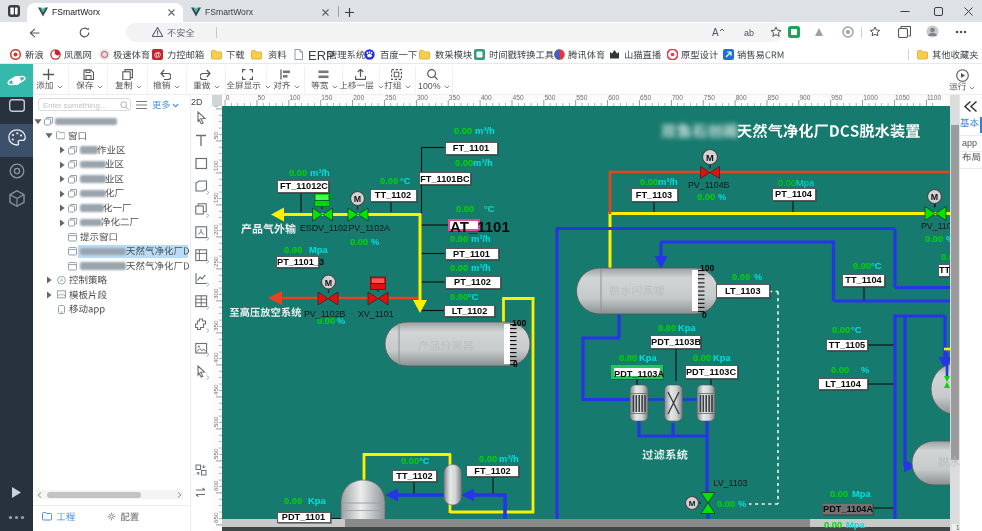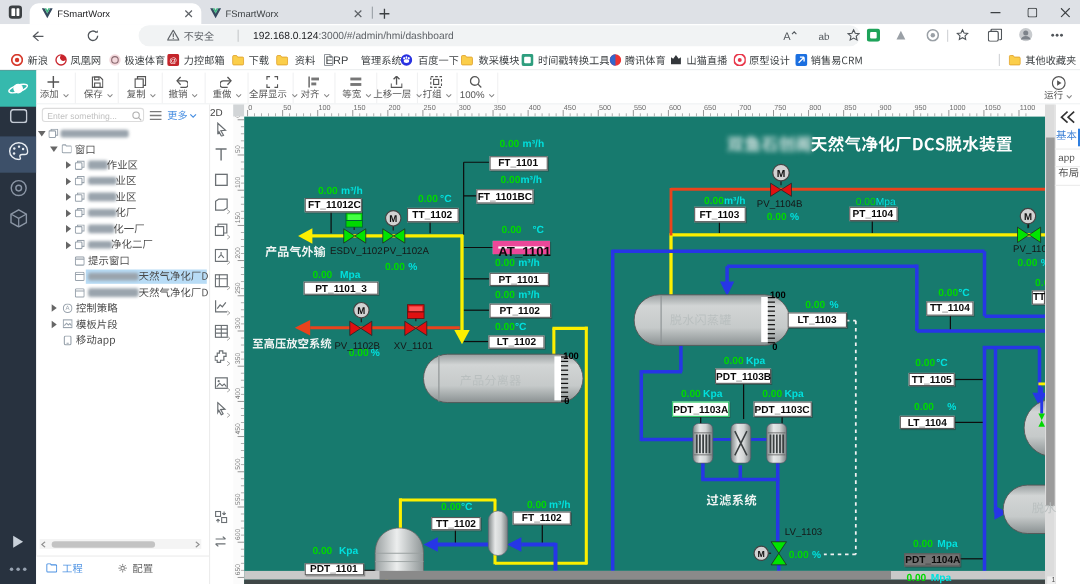--- a/index.html
+++ b/index.html
@@ -53,21 +53,20 @@
       <path d="M9.8 5.5a4.3 4.3 0 1 1-1.3-3.1" stroke="#50555a" stroke-width="1.2" fill="none"></path>
       <path d="M9.9 0.4v2.4h-2.4z" fill="#50555a"></path>
     </svg>
     <div class="a" style="left:126px;top:23px;width:656px;height:19px;background:#f1f3f4;border-radius:9.5px"></div>
     <svg class="a" style="left:152px;top:27px;" width="11" height="10" viewBox="0 0 11 10">
       <path d="M5.5 0.5L10.8 9.5H0.2Z" fill="none" stroke="#5f6368" stroke-width="1.1"></path>
       <rect x="5" y="3.4" width="1.1" height="3.2" fill="#5f6368"></rect>
       <rect x="5" y="7.3" width="1.1" height="1.1" fill="#5f6368"></rect>
     </svg>
     <div class="a" style="left:216px;top:27px;width:1px;height:11px;background:#c6c8ca"></div>
-    <div class="a" style="left:230px;top:27px;width:400px;height:11px;font-size:9.3px;line-height:11px;color:#202124">192.168.0.124<span style="color:#5f6368">:3000/#/admin/hmi/dashboard</span></div>
     <svg class="a" style="left:712px;top:27px;" width="14" height="11" viewBox="0 0 14 11">
       <text x="0" y="9" font-size="10" fill="#50555a" font-family="Liberation Sans">A</text>
       <path d="M8 4l2-2 2 2" stroke="#50555a" fill="none"></path>
     </svg>
     <svg class="a" style="left:744px;top:28px;" width="14" height="10" viewBox="0 0 14 10">
       <text x="0" y="8" font-size="9" fill="#50555a" font-family="Liberation Sans">ab</text>
     </svg>
     <svg class="a" style="left:770px;top:26px;" width="12" height="12" viewBox="0 0 12 12">
       <path d="M6 1l1.5 3.2 3.5.4-2.6 2.3.7 3.4L6 8.6 2.9 10.3l.7-3.4L1 4.6l3.5-.4Z" fill="none" stroke="#50555a" stroke-width="1"></path>
     </svg>
@@ -120,21 +119,21 @@
     <svg class="a" style="left:211px;top:50px;" width="11" height="9.5" viewBox="0 0 11 9.5">
       <path d="M0.5 1.5a1 1 0 0 1 1-1h2.6l1 1.4h4.4a1 1 0 0 1 1 1v5.1a1 1 0 0 1-1 1H1.5a1 1 0 0 1-1-1Z" fill="#fbce4a" stroke="#e0a32e" stroke-width="0.8"></path>
     </svg>
     <svg class="a" style="left:251px;top:50px;" width="11" height="9.5" viewBox="0 0 11 9.5">
       <path d="M0.5 1.5a1 1 0 0 1 1-1h2.6l1 1.4h4.4a1 1 0 0 1 1 1v5.1a1 1 0 0 1-1 1H1.5a1 1 0 0 1-1-1Z" fill="#fbce4a" stroke="#e0a32e" stroke-width="0.8"></path>
     </svg>
     <svg class="a" style="left:293px;top:49px;" width="11" height="11" viewBox="0 0 11 11">
       <path d="M2 0.5h5l2.5 2.5v7.5h-7.5z" fill="#fff" stroke="#8a9096" stroke-width="0.9"></path>
       <path d="M7 0.5v2.5h2.5" fill="none" stroke="#8a9096" stroke-width="0.9"></path>
     </svg>
-    <div class="a" style="left:296px;top:51px;width:70px;height:10px;font-size:10px;line-height:10px;color:#3c4043">ERP<span></span></div>
+    <div class="a" style="left:308px;top:51px;width:70px;height:10px;font-size:13px;line-height:10px;color:#3c4043">ERP<span></span></div>
     <svg class="a" style="left:364px;top:49px;" width="11" height="11" viewBox="0 0 11 11">
       <circle cx="5.5" cy="5.5" r="5.2" fill="#2932e1"></circle>
       <path d="M3 6.5c0-1 1-1.6 2.5-1.6S8 5.5 8 6.5 7 8.3 5.5 8.3 3 7.5 3 6.5Z" fill="#fff"></path>
       <ellipse cx="3.4" cy="3.9" rx="0.8" ry="1.1" fill="#fff"></ellipse>
       <ellipse cx="5.5" cy="3.3" rx="0.8" ry="1.1" fill="#fff"></ellipse>
       <ellipse cx="7.6" cy="3.9" rx="0.8" ry="1.1" fill="#fff"></ellipse>
     </svg>
     <svg class="a" style="left:419px;top:50px;" width="11" height="9.5" viewBox="0 0 11 9.5">
       <path d="M0.5 1.5a1 1 0 0 1 1-1h2.6l1 1.4h4.4a1 1 0 0 1 1 1v5.1a1 1 0 0 1-1 1H1.5a1 1 0 0 1-1-1Z" fill="#fbce4a" stroke="#e0a32e" stroke-width="0.8"></path>
     </svg>
@@ -901,35 +900,35 @@
       <text x="934.5" y="200.1" font-size="8.8" font-weight="bold" fill="#111" text-anchor="middle" font-family="Liberation Sans">M</text>
       <polygon points="925.0,206.5 925.0,220.5 935.5,213.5" fill="#00e400" stroke="#222" stroke-width="0.7"></polygon>
       <polygon points="946.0,206.5 946.0,220.5 935.5,213.5" fill="#00e400" stroke="#222" stroke-width="0.7"></polygon>
       <line x1="692" y1="503" x2="701" y2="503" stroke="#222" stroke-width="1.2"></line>
       <circle cx="692" cy="503" r="6.5" fill="#d2d2d2" stroke="#444" stroke-width="1.1"></circle>
       <text x="692" y="506.3" font-size="8" font-weight="bold" fill="#111" text-anchor="middle" font-family="Liberation Sans">M</text>
       <polygon points="701.0,492.5 715.0,492.5 708.0,503.0" fill="#00e400" stroke="#222" stroke-width="0.7"></polygon>
       <polygon points="701.0,513.5 715.0,513.5 708.0,503.0" fill="#00e400" stroke="#222" stroke-width="0.7"></polygon>
     </svg>
     <div class="a" style="left:444.5px;top:141.5px;width:53.0px;height:13.0px;background:#fff;border:1px solid #5a5a5a;box-shadow:1px 1px 0 rgba(50,50,50,0.45);font-weight:bold;font-size:9.2px;color:#0a0a0a;text-align:center;line-height:11.5px;font-family:'Liberation Sans',sans-serif">FT_1101</div>
-    <div class="a" style="left:433px;top:171.5px;width:52.0px;height:13.5px;background:#fff;border:1px solid #5a5a5a;box-shadow:1px 1px 0 rgba(50,50,50,0.45);font-weight:bold;font-size:9.2px;color:#0a0a0a;text-align:center;line-height:12.0px;font-family:'Liberation Sans',sans-serif">FT_1101BC</div>
+    <div class="a" style="left:419px;top:171.5px;width:52.0px;height:13.5px;background:#fff;border:1px solid #5a5a5a;box-shadow:1px 1px 0 rgba(50,50,50,0.45);font-weight:bold;font-size:9.2px;color:#0a0a0a;text-align:center;line-height:12.0px;font-family:'Liberation Sans',sans-serif">FT_1101BC</div>
     <div class="a" style="left:369.5px;top:188.5px;width:47.0px;height:13.0px;background:#fff;border:1px solid #5a5a5a;box-shadow:1px 1px 0 rgba(50,50,50,0.45);font-weight:bold;font-size:9.2px;color:#0a0a0a;text-align:center;line-height:11.5px;font-family:'Liberation Sans',sans-serif">TT_1102</div>
     <div class="a" style="left:276.5px;top:180.0px;width:52.5px;height:12.5px;background:#fff;border:1px solid #5a5a5a;box-shadow:1px 1px 0 rgba(50,50,50,0.45);font-weight:bold;font-size:9.2px;color:#0a0a0a;text-align:right;line-height:11.0px;font-family:'Liberation Sans',sans-serif">FT_11012C</div>
-    <div class="a" style="left:276.0px;top:256.0px;width:68px;height:12.0px;background:#fff;border:1px solid #5a5a5a;box-shadow:1px 1px 0 rgba(50,50,50,0.45);font-weight:bold;font-size:9.2px;color:#0a0a0a;text-align:center;line-height:10.5px;font-family:'Liberation Sans',sans-serif">PT_1101_3</div>
-    <div class="a" style="left:448.0px;top:218.5px;width:52.0px;height:12.5px;background:#fff;border:5px solid #ec4899;box-shadow:1px 1px 0 rgba(50,50,50,0.45);font-weight:bold;font-size:12px;color:#0a0a0a;text-align:center;line-height:11.0px;font-family:'Liberation Sans',sans-serif">AT_1101</div>
+    <div class="a" style="left:276.0px;top:256.0px;width:43px;height:12.0px;background:#fff;border:1px solid #5a5a5a;box-shadow:1px 1px 0 rgba(50,50,50,0.45);font-weight:bold;font-size:9.2px;color:#0a0a0a;text-align:center;line-height:10.5px;font-family:'Liberation Sans',sans-serif">PT_1101_3</div>
+    <div class="a" style="left:448.0px;top:218.5px;width:32px;height:12.5px;background:#fff;border:2px solid #ec4899;box-shadow:1px 1px 0 rgba(50,50,50,0.45);font-weight:bold;font-size:15px;color:#0a0a0a;text-align:center;line-height:11.0px;font-family:'Liberation Sans',sans-serif">AT_1101</div>
     <div class="a" style="left:444.5px;top:247.5px;width:54.0px;height:12.0px;background:#fff;border:1px solid #5a5a5a;box-shadow:1px 1px 0 rgba(50,50,50,0.45);font-weight:bold;font-size:9.2px;color:#0a0a0a;text-align:center;line-height:10.5px;font-family:'Liberation Sans',sans-serif">PT_1101</div>
     <div class="a" style="left:444.5px;top:276.0px;width:56.0px;height:12.5px;background:#fff;border:1px solid #5a5a5a;box-shadow:1px 1px 0 rgba(50,50,50,0.45);font-weight:bold;font-size:9.2px;color:#0a0a0a;text-align:center;line-height:11.0px;font-family:'Liberation Sans',sans-serif">PT_1102</div>
     <div class="a" style="left:444.0px;top:304.5px;width:51.0px;height:12.0px;background:#fff;border:1px solid #5a5a5a;box-shadow:1px 1px 0 rgba(50,50,50,0.45);font-weight:bold;font-size:9.2px;color:#0a0a0a;text-align:center;line-height:10.5px;font-family:'Liberation Sans',sans-serif">LT_1102</div>
     <div class="a" style="left:630.5px;top:188.0px;width:47.0px;height:13.5px;background:#fff;border:1px solid #5a5a5a;box-shadow:1px 1px 0 rgba(50,50,50,0.45);font-weight:bold;font-size:9.2px;color:#0a0a0a;text-align:center;line-height:12.0px;font-family:'Liberation Sans',sans-serif">FT_1103</div>
     <div class="a" style="left:771.5px;top:188.0px;width:44.0px;height:12.5px;background:#fff;border:1px solid #5a5a5a;box-shadow:1px 1px 0 rgba(50,50,50,0.45);font-weight:bold;font-size:9.2px;color:#0a0a0a;text-align:center;line-height:11.0px;font-family:'Liberation Sans',sans-serif">PT_1104</div>
     <div class="a" style="left:716.0px;top:283.5px;width:53.5px;height:14.0px;background:#fff;border:1px solid #5a5a5a;box-shadow:1px 1px 0 rgba(50,50,50,0.45);font-weight:bold;font-size:9.2px;color:#0a0a0a;text-align:center;line-height:12.5px;font-family:'Liberation Sans',sans-serif">LT_1103</div>
     <div class="a" style="left:842.0px;top:273.5px;width:43.0px;height:13.0px;background:#fff;border:1px solid #5a5a5a;box-shadow:1px 1px 0 rgba(50,50,50,0.45);font-weight:bold;font-size:9.2px;color:#0a0a0a;text-align:center;line-height:11.5px;font-family:'Liberation Sans',sans-serif">TT_1104</div>
     <div class="a" style="left:826.0px;top:339.0px;width:42.0px;height:11.5px;background:#fff;border:1px solid #5a5a5a;box-shadow:1px 1px 0 rgba(50,50,50,0.45);font-weight:bold;font-size:9.2px;color:#0a0a0a;text-align:center;line-height:10.0px;font-family:'Liberation Sans',sans-serif">TT_1105</div>
     <div class="a" style="left:818.0px;top:378.0px;width:50.0px;height:11.5px;background:#fff;border:1px solid #5a5a5a;box-shadow:1px 1px 0 rgba(50,50,50,0.45);font-weight:bold;font-size:9.2px;color:#0a0a0a;text-align:center;line-height:10.0px;font-family:'Liberation Sans',sans-serif">LT_1104</div>
-    <div class="a" style="left:611.0px;top:365.0px;width:52.0px;height:13.5px;background:#fff;border:1px solid #22c55e;box-shadow:1px 1px 0 rgba(50,50,50,0.45);font-weight:bold;font-size:9.2px;color:#0a0a0a;text-align:center;line-height:12.0px;font-family:'Liberation Sans',sans-serif">PDT_1103A</div>
+    <div class="a" style="left:611.0px;top:365.0px;width:52.0px;height:13.5px;background:#fff;border:3px solid #22c55e;box-shadow:1px 1px 0 rgba(50,50,50,0.45);font-weight:bold;font-size:9.2px;color:#0a0a0a;text-align:center;line-height:12.0px;font-family:'Liberation Sans',sans-serif">PDT_1103A</div>
     <div class="a" style="left:650.0px;top:335.0px;width:51.0px;height:13.5px;background:#fff;border:1px solid #5a5a5a;box-shadow:1px 1px 0 rgba(50,50,50,0.45);font-weight:bold;font-size:9.2px;color:#0a0a0a;text-align:center;line-height:12.0px;font-family:'Liberation Sans',sans-serif">PDT_1103B</div>
     <div class="a" style="left:684.5px;top:365.0px;width:53.0px;height:13.5px;background:#fff;border:1px solid #5a5a5a;box-shadow:1px 1px 0 rgba(50,50,50,0.45);font-weight:bold;font-size:9.2px;color:#0a0a0a;text-align:center;line-height:12.0px;font-family:'Liberation Sans',sans-serif">PDT_1103C</div>
     <div class="a" style="left:392.0px;top:469.5px;width:45.0px;height:12.0px;background:#fff;border:1px solid #5a5a5a;box-shadow:1px 1px 0 rgba(50,50,50,0.45);font-weight:bold;font-size:9.2px;color:#0a0a0a;text-align:center;line-height:10.5px;font-family:'Liberation Sans',sans-serif">TT_1102</div>
     <div class="a" style="left:466.0px;top:464.5px;width:53.0px;height:12.5px;background:#fff;border:1px solid #5a5a5a;box-shadow:1px 1px 0 rgba(50,50,50,0.45);font-weight:bold;font-size:9.2px;color:#0a0a0a;text-align:center;line-height:11.0px;font-family:'Liberation Sans',sans-serif">FT_1102</div>
     <div class="a" style="left:938.0px;top:264.0px;width:12.0px;height:12.5px;background:#fff;border:1px solid #5a5a5a;box-shadow:1px 1px 0 rgba(50,50,50,0.45);font-weight:bold;font-size:9.2px;color:#0a0a0a;text-align:center;line-height:11.0px;font-family:'Liberation Sans',sans-serif">TT</div>
     <div class="a" style="left:454.0px;top:125.5px;height:11px;font-weight:bold;font-size:9.3px;line-height:11px;white-space:nowrap"><span style="color:#00d800">0.00</span><span style="display:inline-block;width:3px"></span><span style="color:#00e0dd">m³/h</span></div>
     <div class="a" style="left:455.0px;top:158.0px;height:11px;font-weight:bold;font-size:9.3px;line-height:11px;white-space:nowrap"><span style="color:#00d800">0.00</span><span style="display:inline-block;width:0px"></span><span style="color:#00e0dd">m³/h</span></div>
     <div class="a" style="left:380.0px;top:175.5px;height:11px;font-weight:bold;font-size:9.3px;line-height:11px;white-space:nowrap"><span style="color:#00d800">0.00</span><span style="display:inline-block;width:2px"></span><span style="color:#00e0dd">°C</span></div>
     <div class="a" style="left:289.0px;top:168.0px;height:11px;font-weight:bold;font-size:9.3px;line-height:11px;white-space:nowrap"><span style="color:#00d800">0.00</span><span style="display:inline-block;width:3px"></span><span style="color:#00e0dd">m³/h</span></div>
     <div class="a" style="left:284.0px;top:244.5px;height:11px;font-weight:bold;font-size:9.3px;line-height:11px;white-space:nowrap"><span style="color:#00d800">0.00</span><span style="display:inline-block;width:7px"></span><span style="color:#00e0dd">Mpa</span></div>

